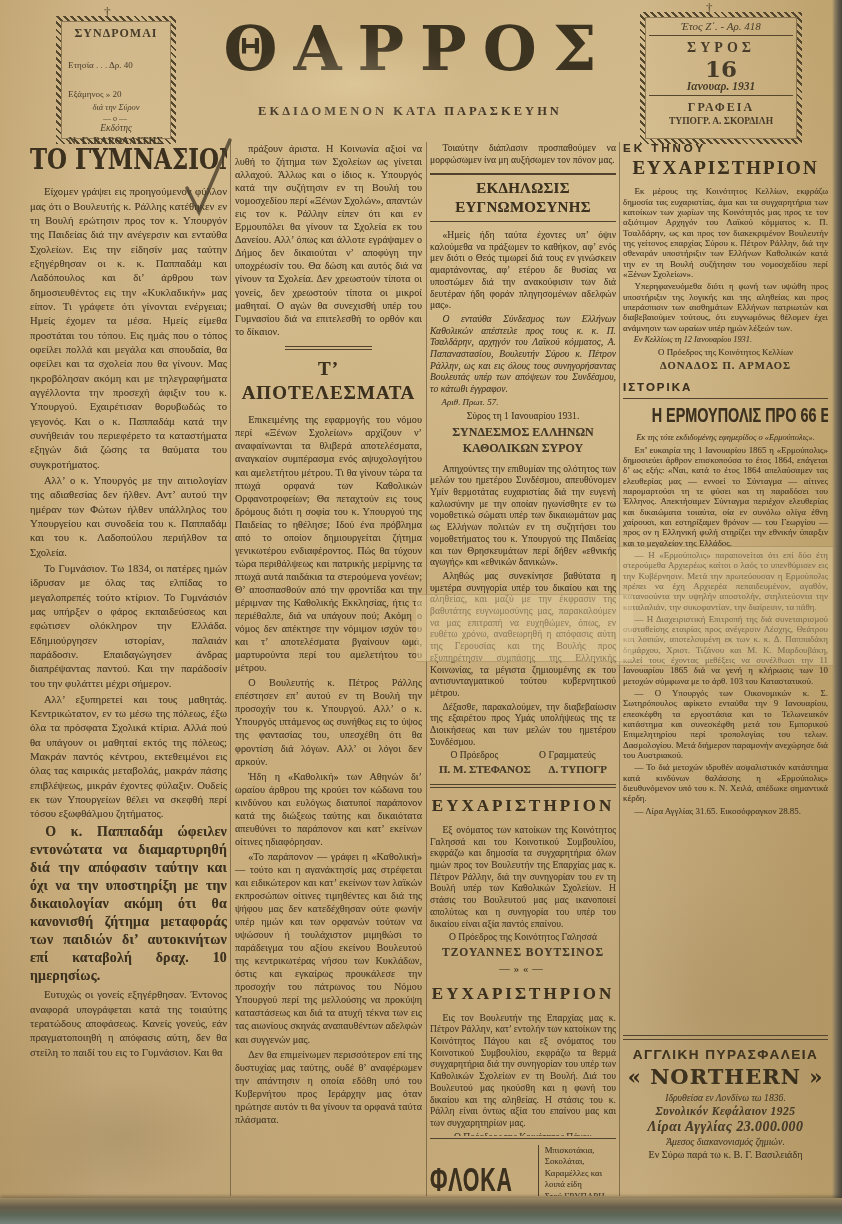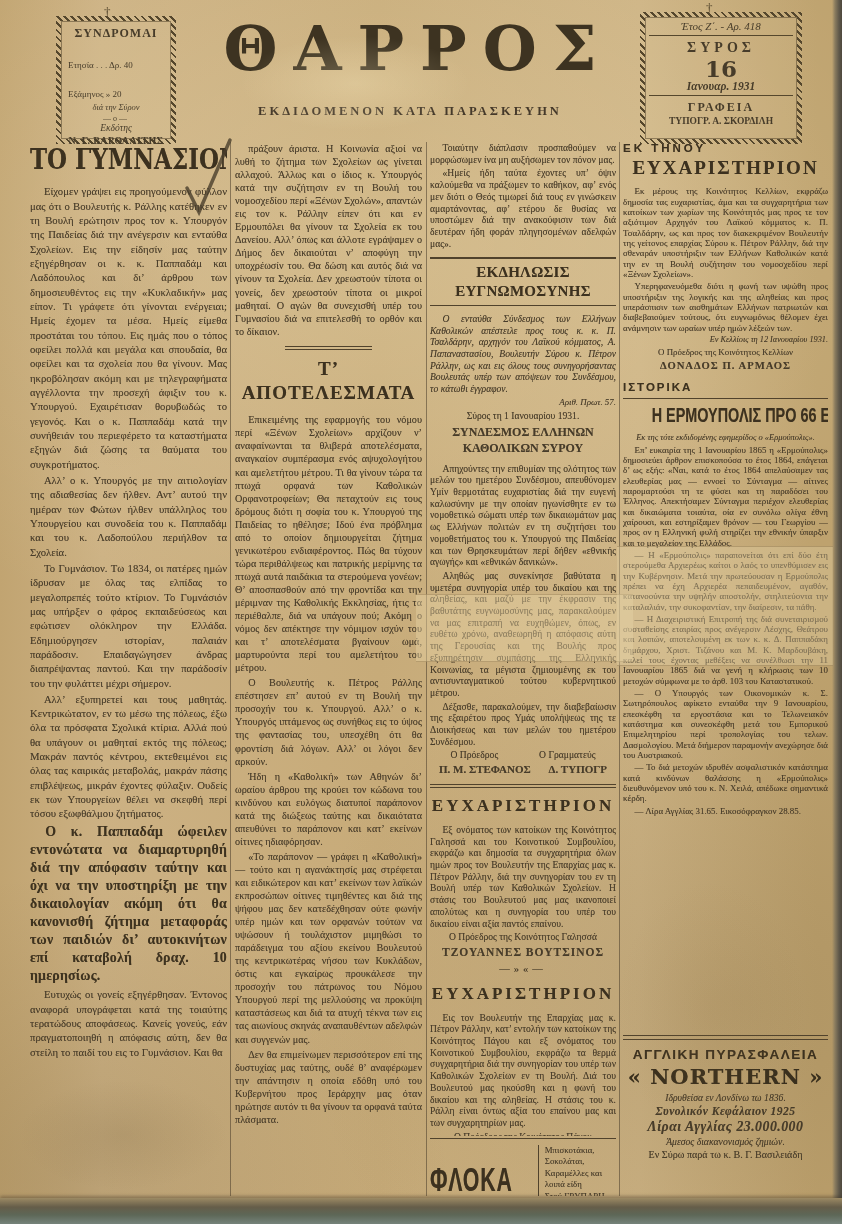--- a/index.html
+++ b/index.html
@@ -42,21 +42,21 @@
   #col2{left:235px;width:187px;height:1054px;font-size:10.2px;line-height:1.28;}
   #col3{left:430px;width:186px;height:994px;font-size:9.6px;line-height:1.22;}
   #col3ad{left:430px;top:1138px;width:186px;height:58px;font-size:9.6px;}
   #col4{left:623px;width:205px;height:884px;font-size:8.9px;line-height:1.16;}
   #col4ad{left:623px;top:1028px;width:205px;height:168px;font-size:9.2px;}
   .sep{position:absolute;top:142px;height:1054px;width:1px;background:rgba(73,60,42,.55);}
   
   .b{margin:0 0 2px;}
   .b-p,.b-pi,.b-sm{text-indent:1.3em;}
   .b-pi{font-style:italic;}
-  .b-sm{font-size:.93em;font-style:italic;text-align:right;}
+  .b-sm{font-size:.93em;font-style:italic;text-align:left;}
   .b-pb{font-weight:700;font-size:1.3em;line-height:1.3;text-indent:1.1em;letter-spacing:.2px;color:#3d321f;}
   .b-h1l{font-family:"DejaVu Serif",serif;font-weight:700;font-size:27px;line-height:1.05;margin:4px 0 10px;
     text-align:left;color:#3c311f;transform:scaleX(.85);transform-origin:left;white-space:nowrap;}
   .b-h2{font-weight:700;font-size:19px;text-align:center;margin:6px 0 8px;letter-spacing:1px;color:#3c311f;}
   .b-h2r{font-weight:700;font-size:15px;text-align:center;border-top:2px solid #50422c;border-bottom:1px solid #50422c;
     padding:4px 0 5px;margin:8px 0 7px;letter-spacing:.3px;color:#3c311f;}
   .b-h2s{font-weight:700;font-size:17px;text-align:center;letter-spacing:3px;margin:8px 0 7px;color:#3c311f;}
   .b-h2c{font-weight:700;font-size:19px;text-align:center;letter-spacing:2px;margin:2px 0 7px;color:#3c311f;}
   .b-h1c{font-family:"Liberation Sans",sans-serif;font-weight:700;font-size:20px;text-align:center;
     transform:scaleX(.72);transform-origin:center;white-space:nowrap;margin:4px 0 6px;color:#3c311f;}
@@ -152,22 +152,22 @@
       <div class="b b-rule"></div>
       <div class="b b-h2">Τ’ ΑΠΟΤΕΛΕΣΜΑΤΑ</div>
       <div class="b b-p">Επικειμένης της εφαρμογής του νόμου περί «Ξένων Σχολείων» αρχίζουν ν’ αναφαίνωνται τα θλιβερά αποτελέσματα, αναγκαίον συμπέρασμα ενός αψυχολογήτου και αμελετήτου μέτρου. Τι θα γίνουν τώρα τα πτωχά ορφανά των Καθολικών Ορφανοτροφείων; Θα πεταχτούν εις τους δρόμους διότι η σοφία του κ. Υπουργού της Παιδείας το ηθέλησε; Ιδού ένα πρόβλημα από το οποίον δημιουργείται ζήτημα γενικωτέρου ενδιαφέροντος. Πώς θα τύχουν τώρα περιθάλψεως και πατρικής μερίμνης τα πτωχά αυτά παιδάκια τα στερούμενα γονέων; Θ’ αποσπασθούν από την φροντίδα και την μέριμναν της Καθολικής Εκκλησίας, ήτις τα περιέθαλπε, διά να υπάγουν πού; Ακόμη ο νόμος δεν απέκτησε την νόμιμον ισχύν του και τ’ αποτελέσματα βγαίνουν ωμά, μαρτυρούντα περί του αμελετήτου του μέτρου.</div>
       <div class="b b-p">Ο Βουλευτής κ. Πέτρος Ράλλης επέστησεν επ’ αυτού εν τη Βουλή την προσοχήν του κ. Υπουργού. Αλλ’ ο κ. Υπουργός ιπτάμενος ως συνήθως εις το ύψος της φαντασίας του, υπεσχέθη ότι θα φροντίση διά λόγων. Αλλ’ οι λόγοι δεν αρκούν.</div>
       <div class="b b-p">Ήδη η «Καθολική» των Αθηνών δι’ ωραίου άρθρου της κρούει τον κώδωνα του κινδύνου και ευλόγως διατυποί παράπονον κατά της διώξεως ταύτης και δικαιότατα απευθύνει το παράπονον και κατ’ εκείνων οίτινες ηδιαφόρησαν.</div>
       <div class="b b-p">«Το παράπονον — γράφει η «Καθολική» — τούτο και η αγανάκτησίς μας στρέφεται και ειδικώτερον και κατ’ εκείνων των λαϊκών εκπροσώπων οίτινες τιμηθέντες και διά της ψήφου μας δεν κατεδέχθησαν ούτε φωνήν υπέρ ημών και των ορφανών τούτων να υψώσουν ή τουλάχιστον μιμηθώσι το παράδειγμα του αξίου εκείνου Βουλευτού της κεντρικωτέρας νήσου των Κυκλάδων, όστις και εγκαίρως προυκάλεσε την προσοχήν του πάτρωνος του Νόμου Υπουργού περί της μελλούσης να προκύψη καταστάσεως και διά τα ατυχή τέκνα των εις τας αιωνίους σκηνάς αναπαυθέντων αδελφών και συγγενών μας.</div>
       <div class="b b-p">Δεν θα επιμείνωμεν περισσότερον επί της δυστυχίας μας ταύτης, ουδέ θ’ αναφέρωμεν την απάντησιν η οποία εδόθη υπό του Κυβερνήτου προς Ιεράρχην μας όταν ηρώτησε αυτόν τι θα γίνουν τα ορφανά ταύτα πλάσματα.</div>
     </div>
   <div class="col" id="col3">
       <div class="b b-p">Τοιαύτην διάπλασιν προσπαθούμεν να μορφώσωμεν ίνα μη αυξήσωμεν τον πόνον μας.</div>
+      <div class="b b-h2r">ΕΚΔΗΛΩΣΙΣ ΕΥΓΝΩΜΟΣΥΝΗΣ</div>
       <div class="b b-p">«Ημείς ήδη ταύτα έχοντες υπ’ όψιν καλούμεθα να πράξωμεν το καθήκον, αφ’ ενός μεν διότι ο Θεός τιμωρεί διά τους εν γινώσκειν αμαρτάνοντας, αφ’ ετέρου δε θυσίας να υποστώμεν διά την ανακούφισιν των διά δευτέραν ήδη φοράν πληγησομένων αδελφών μας».</div>
-      <div class="b b-h2r">ΕΚΔΗΛΩΣΙΣ ΕΥΓΝΩΜΟΣΥΝΗΣ</div>
       <div class="b b-pi">Ο ενταύθα Σύνδεσμος των Ελλήνων Καθολικών απέστειλε προς τους κ. κ. Π. Τσαλδάρην, αρχηγόν του Λαϊκού κόμματος, Α. Παπαναστασίου, Βουλευτήν Σύρου κ. Πέτρον Ράλλην, ως και εις όλους τους συνηγορήσαντας Βουλευτάς υπέρ των απόψεων του Συνδέσμου, το κάτωθι έγγραφον.</div>
       <div class="b b-sm">Αριθ. Πρωτ. 57.</div>
       <div class="b b-c">Σύρος τη 1 Ιανουαρίου 1931.</div>
       <div class="b b-cb">ΣΥΝΔΕΣΜΟΣ ΕΛΛΗΝΩΝ ΚΑΘΟΛΙΚΩΝ ΣΥΡΟΥ</div>
       <div class="b b-p">Απηχούντες την επιθυμίαν της ολότητος των μελών του ημετέρου Συνδέσμου, απευθύνομεν Υμίν θερμοτάτας ευχαριστίας διά την ευγενή καλωσύνην με την οποίαν ηγωνίσθητε εν τω νομοθετικώ σώματι υπέρ των δικαιωμάτων μας ως Ελλήνων πολιτών εν τη συζητήσει του νομοθετήματος του κ. Υπουργού της Παιδείας και των Θρησκευμάτων περί δήθεν «εθνικής αγωγής» και «εθνικών δανικών».</div>
       <div class="b b-p">Αληθώς μας συνεκίνησε βαθύτατα η υμετέρα συνηγορία υπέρ του δικαίου και της αληθείας, και μαζύ με την έκφρασιν της βαθυτάτης ευγνωμοσύνης μας, παρακαλούμεν να μας επιτραπή να ευχηθώμεν, όπως, εν ευθέτω χρόνω, αναθεωρηθή η απόφασις αύτη της Γερουσίας και της Βουλής προς εξυπηρέτησιν συμπάσης της Ελληνικής Κοινωνίας, τα μέγιστα ζημιουμένης εκ του αντισυνταγματικού τούτου κυβερνητικού μέτρου.</div>
       <div class="b b-p">Δέξασθε, παρακαλούμεν, την διαβεβαίωσιν της εξαιρέτου προς Υμάς υπολήψεως της τε Διοικήσεως και των μελών του ημετέρου Συνδέσμου.</div>
       <div class="b b-row2">
         <span>Ο Πρόεδρος</span>
         <span>Ο Γραμματεύς</span>

